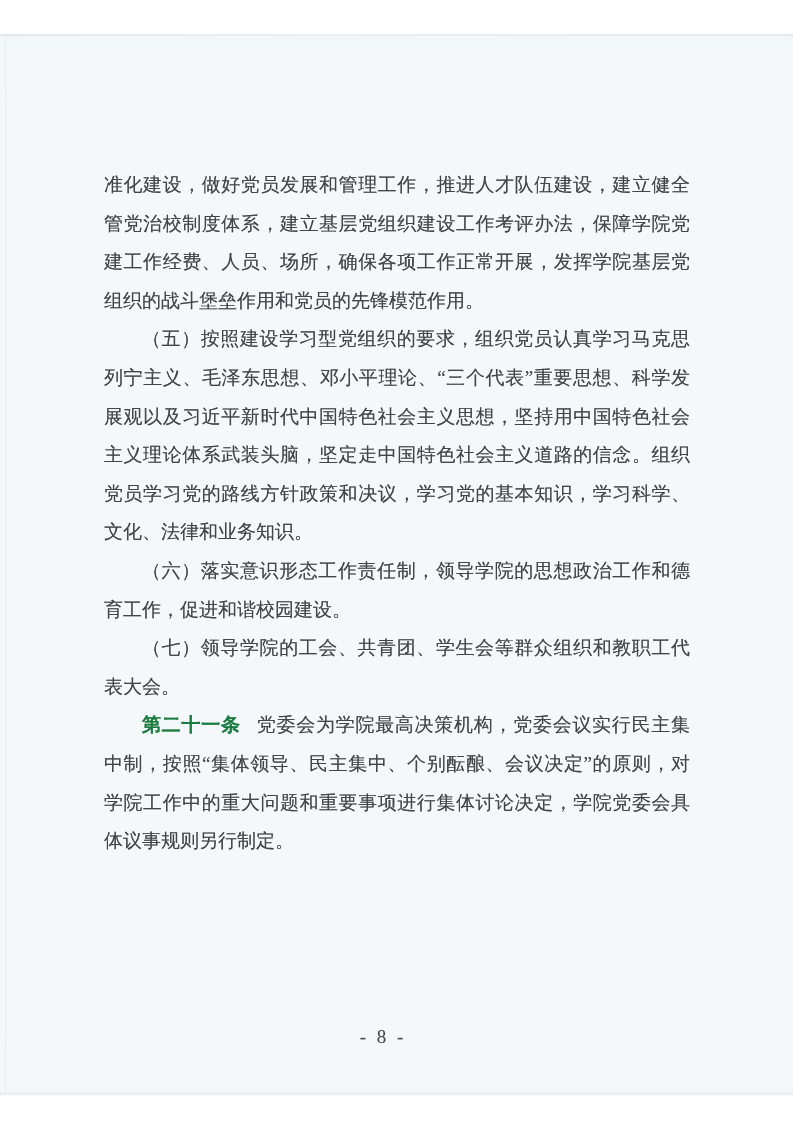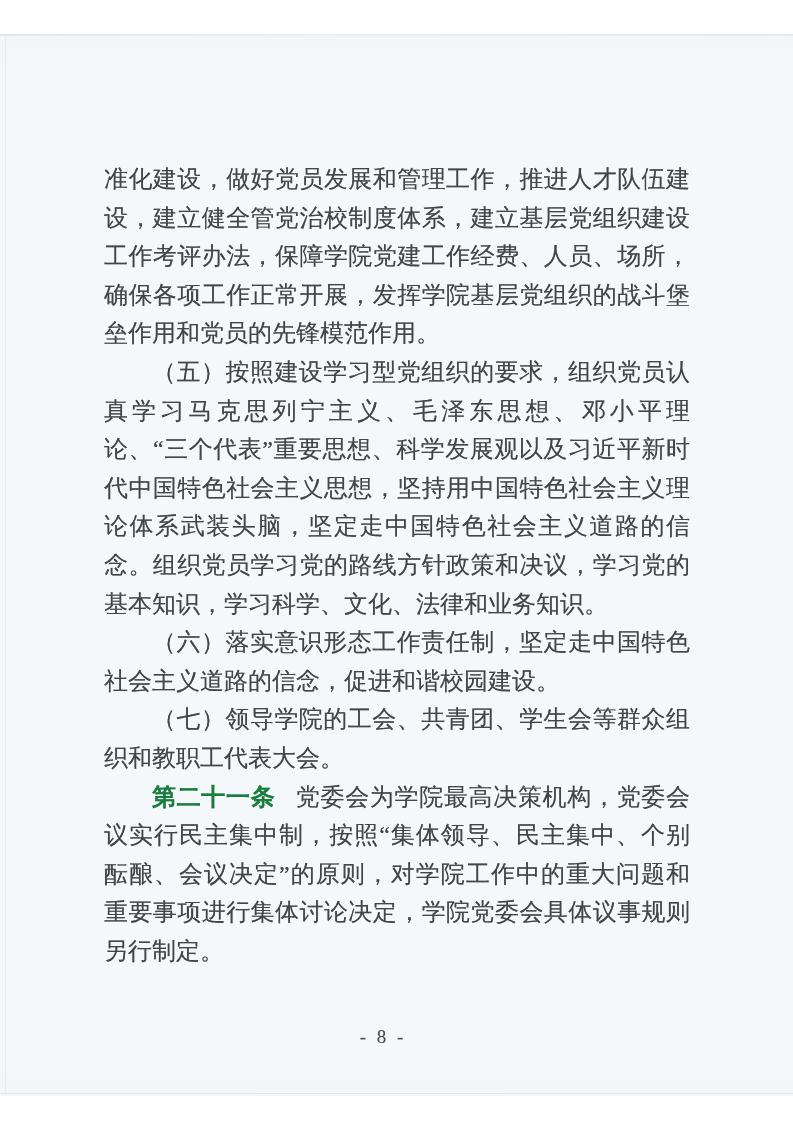--- a/index.html
+++ b/index.html
@@ -48,24 +48,24 @@
     left: 5px;
     top: 34px;
     width: 1px;
     height: 1060px;
     background: #e6ecf0;
   }
   
   .doc {
     position: absolute;
     left: 104px;
-    top: 160px;
+    top: 166px;
     width: 586px;
     color: #42464b;
-    font-size: 24px;
+    font-size: 19px;
     line-height: 38.6px;
     text-align: justify;
     text-justify: inter-ideograph;
     text-shadow: 0 0 0.5px rgba(66, 70, 75, 0.55);
   }
   .para {
     margin: 0;
     padding: 0;
     text-indent: 2em;
   }
@@ -98,21 +98,21 @@
   <div class="scan-page"></div>
   <div class="scan-edge-top"></div>
   <div class="scan-edge-left"></div>
   <div class="scan-edge-bottom"></div>
 
   <div class="doc">
     <p class="para no-indent">准化建设，做好党员发展和管理工作，推进人才队伍建设，建立健全管党治校制度体系，建立基层党组织建设工作考评办法，保障学院党建工作经费、人员、场所，确保各项工作正常开展，发挥学院基层党组织的战斗堡垒作用和党员的先锋模范作用。</p>
 
     <p class="para">（五）按照建设学习型党组织的要求，组织党员认真学习马克思列宁主义、毛泽东思想、邓小平理论、“三个代表”重要思想、科学发展观以及习近平新时代中国特色社会主义思想，坚持用中国特色社会主义理论体系武装头脑，坚定走中国特色社会主义道路的信念。组织党员学习党的路线方针政策和决议，学习党的基本知识，学习科学、文化、法律和业务知识。</p>
 
-    <p class="para">（六）落实意识形态工作责任制，坚定走中国特色社会主义道路的信念，促进和谐校园建设。</p>
+    <p class="para">（六）落实意识形态工作责任制，领导学院的思想政治工作和德育工作，促进和谐校园建设。</p>
 
     <p class="para">（七）领导学院的工会、共青团、学生会等群众组织和教职工代表大会。</p>
 
 
     <p class="para">
       <span class="article-number">第二十一条</span><span>党委会为学院最高决策机构，党委会议实行民主集中制，按照“集体领导、民主集中、个别酝酿、会议决定”的原则，对学院工作中的重大问题和重要事项进行集体讨论决定，学院党委会具体议事规则另行制定。</span>
     </p>
   </div>
 
   <div class="page-number">- 8 -</div>

